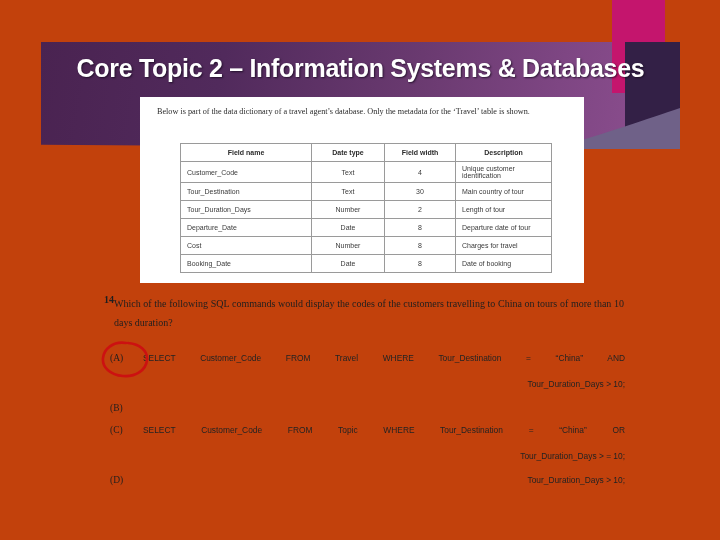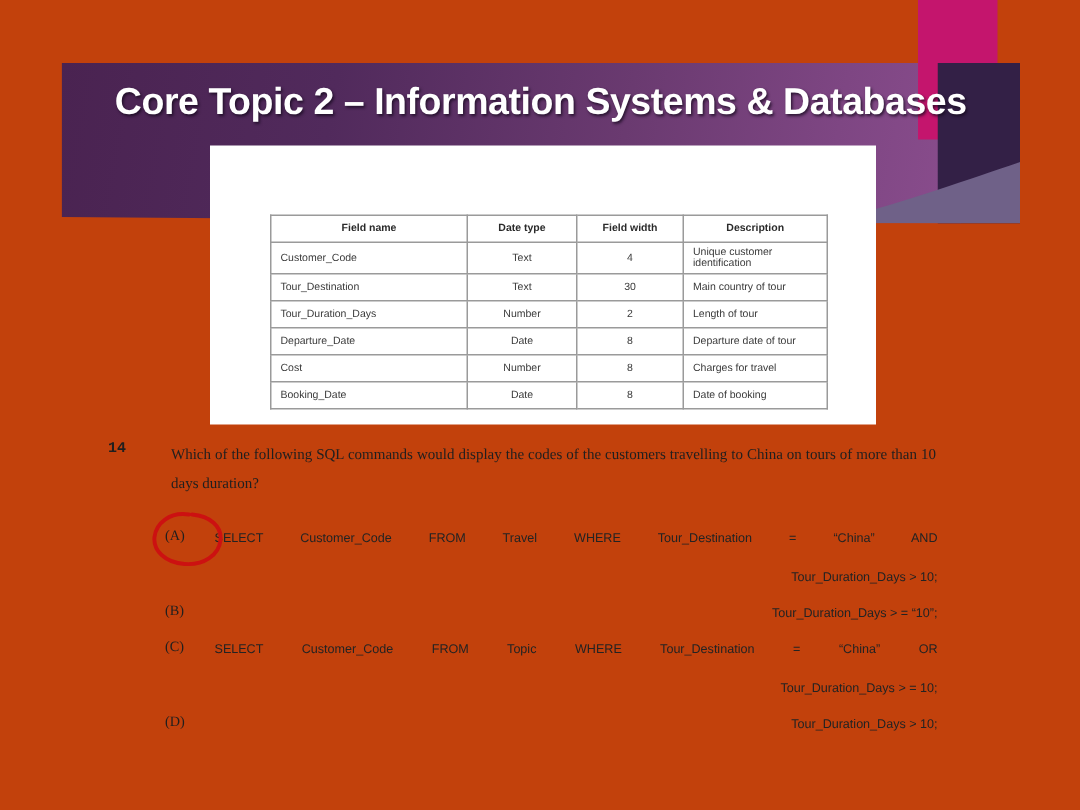--- a/index.html
+++ b/index.html
@@ -131,26 +131,27 @@
   
   .question-block {
     position: absolute;
     left: 72px;
     top: 294px;
     width: 552px;
     z-index: 4;
   }
   .q-row { display: flex; }
   .q-number {
-    font-family: Liberation Mono, monospace;
+    font-family: Liberation Serif, serif;
     font-weight: bold;
     font-size: 10px;
     color: #1f1f1f;
     width: 42px;
     flex: none;
+    text-align: right;
   }
   .q-text {
     font-family: "Liberation Serif", serif;
     font-size: 10px;
     line-height: 19px;
     color: #1f1f1f;
     text-align: justify;
     flex: 1;
   }
 
@@ -210,20 +211,21 @@
   <div class="banner-right-swoosh">
     <svg width="120" height="41" viewBox="0 0 120 41">
       <path d="M0 41 L120 41 L120 0 C90 10 45 26 0 38 Z" fill="#6f6188"></path>
       <path d="M0 41 L120 41 L120 41 L0 41 Z" fill="#6f6188"></path>
     </svg>
   </div>
 
   <div class="slide-title">Core Topic 2 – Information Systems &amp; Databases</div>
 
   <div class="doc-card">
+    <div class="doc-intro">Below is part of the data dictionary of a travel agent’s database. Only the metadata for the ‘Travel’ table is shown.</div>
     <table class="dict-table">
       <thead>
         <tr>
           <th>Field name</th>
           <th>Date type</th>
           <th>Field width</th>
           <th>Description</th>
         </tr>
       </thead>
       <tbody>
@@ -278,21 +280,20 @@
     <div class="option">
       <div class="option-label">(A)</div>
       <div class="option-sql">
         <div class="sql-line-1">SELECT  Customer_Code  FROM  Travel  WHERE  Tour_Destination  =  “China”  AND</div>
         <div class="sql-line-2">Tour_Duration_Days &gt; 10;</div>
       </div>
     </div>
     <div class="option">
       <div class="option-label">(B)</div>
       <div class="option-sql">
-        <div class="sql-line-2">Tour_Duration_Days &gt; = “10”;</div>
       </div>
     </div>
     <div class="option">
       <div class="option-label">(C)</div>
       <div class="option-sql">
         <div class="sql-line-1">SELECT  Customer_Code  FROM  Topic  WHERE  Tour_Destination  =  “China”  OR</div>
         <div class="sql-line-2">Tour_Duration_Days &gt; = 10;</div>
       </div>
     </div>
     <div class="option">

